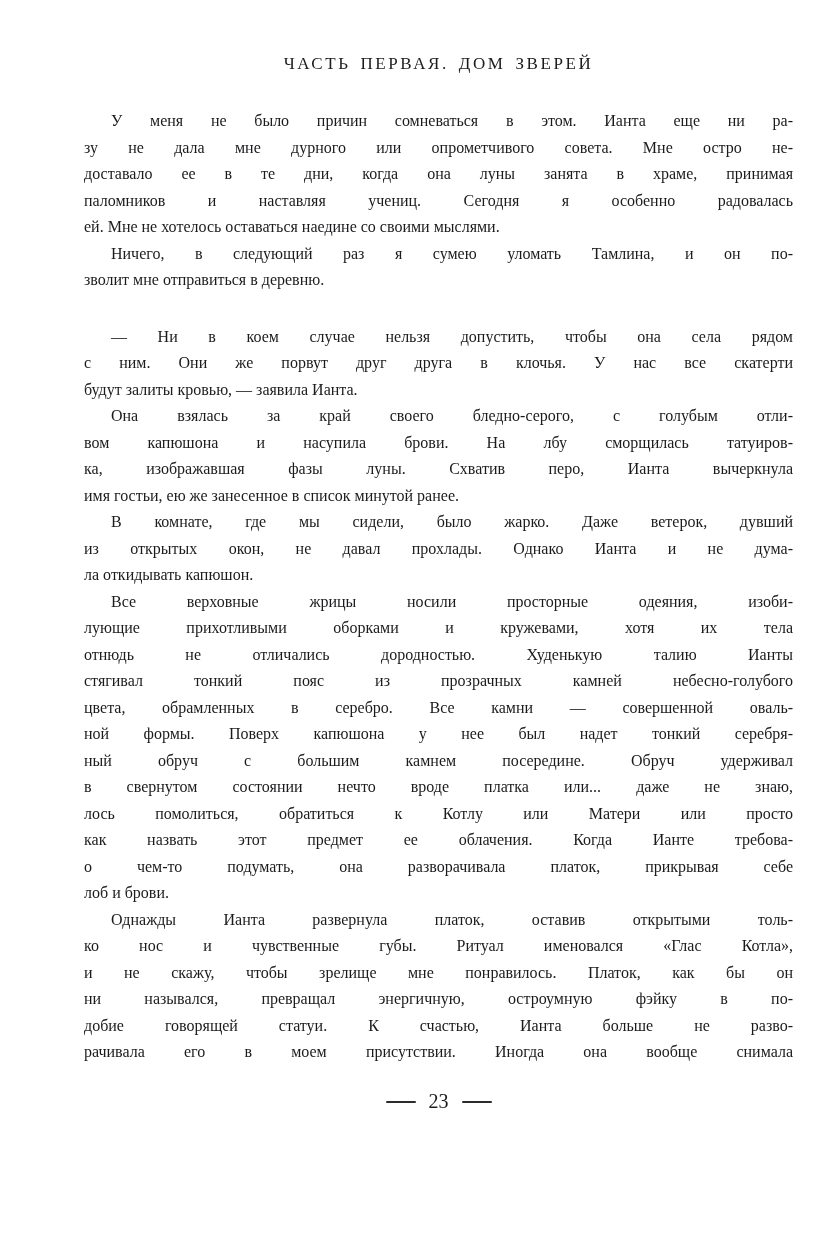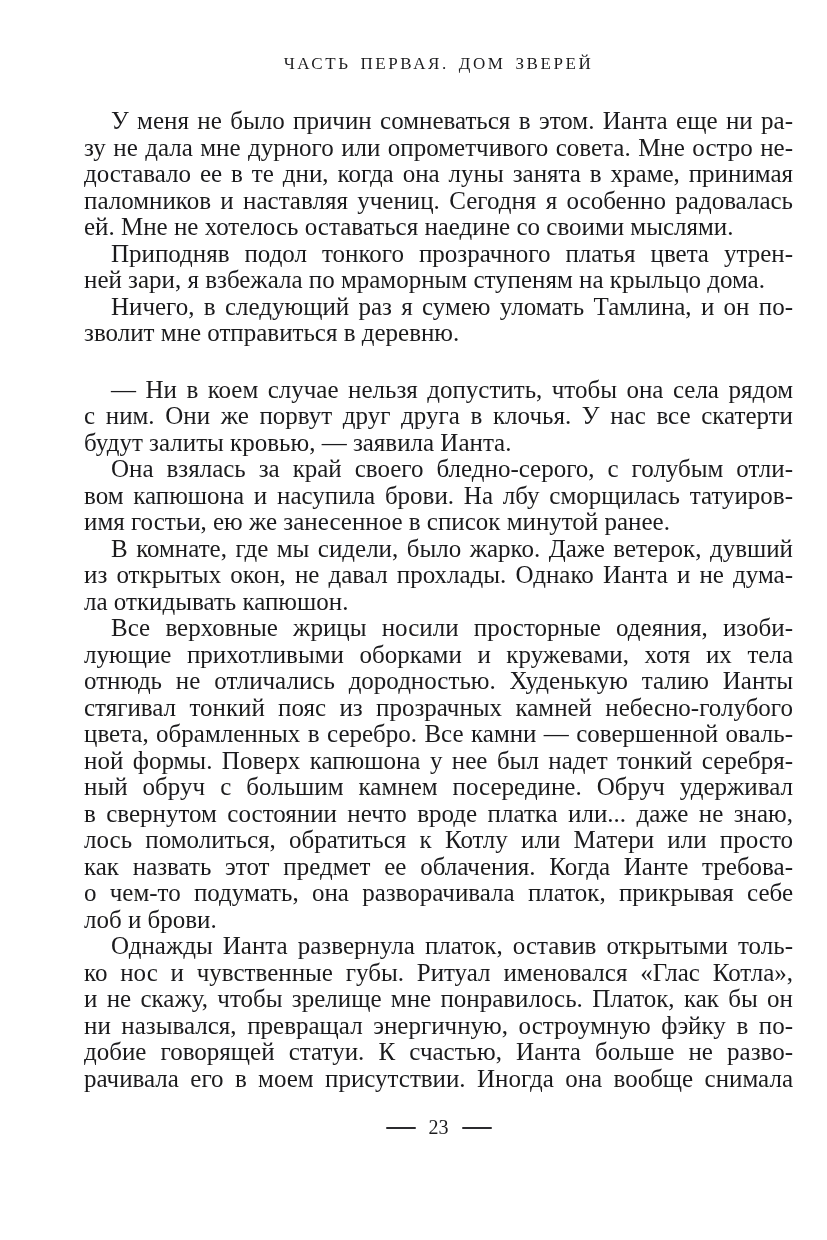--- a/index.html
+++ b/index.html
@@ -24,21 +24,21 @@
     text-align: center;
     font-size: 17px;
     line-height: 22px;
     letter-spacing: 2.6px;
     word-spacing: 3px;
     color: #1b1b1d;
     margin-bottom: 33px;
     white-space: nowrap;
   }
   .body-text {
-    font-size: 25px;
+    font-size: 16px;
     line-height: 26.5px;
   }
   .paragraph {
     margin: 0;
   }
   .paragraph.space-before {
     margin-top: 30px;
   }
   .line {
     text-align: justify;
@@ -84,35 +84,32 @@
 
   <div class="body-text" id="body-text">
       <div class="paragraph">
         <div class="line first">У меня не было причин сомневаться в этом. Ианта еще ни ра-</div>
         <div class="line">зу не дала мне дурного или опрометчивого совета. Мне остро не-</div>
         <div class="line">доставало ее в те дни, когда она луны занята в храме, принимая</div>
         <div class="line">паломников и наставляя учениц. Сегодня я особенно радовалась</div>
         <div class="line last">ей. Мне не хотелось оставаться наедине со своими мыслями.</div>
       </div>
       <div class="paragraph">
-        <div class="line first">Приподняв подол тонкого прозрачного платья цвета утрен-</div>
-        <div class="line last">ней зари, я взбежала по мраморным ступеням на крыльцо дома.</div>
-      </div>
-      <div class="paragraph">
         <div class="line first">Ничего, в следующий раз я сумею уломать Тамлина, и он по-</div>
         <div class="line last">зволит мне отправиться в деревню.</div>
       </div>
       <div class="paragraph space-before">
         <div class="line first">—  Ни в коем случае нельзя допустить, чтобы она села рядом</div>
         <div class="line">с ним. Они же порвут друг друга в клочья. У нас все скатерти</div>
         <div class="line last">будут залиты кровью, — заявила Ианта.</div>
       </div>
       <div class="paragraph">
         <div class="line first">Она взялась за край своего бледно-серого, с голубым отли-</div>
         <div class="line">вом капюшона и насупила брови. На лбу сморщилась татуиров-</div>
+        <div class="line">ка, изображавшая фазы луны. Схватив перо, Ианта вычеркнула</div>
         <div class="line last">имя гостьи, ею же занесенное в список минутой ранее.</div>
       </div>
       <div class="paragraph">
         <div class="line first">В комнате, где мы сидели, было жарко. Даже ветерок, дувший</div>
         <div class="line">из открытых окон, не давал прохлады. Однако Ианта и не дума-</div>
         <div class="line last">ла откидывать капюшон.</div>
       </div>
       <div class="paragraph">
         <div class="line first">Все верховные жрицы носили просторные одеяния, изоби-</div>
         <div class="line">лующие прихотливыми оборками и кружевами, хотя их тела</div>

